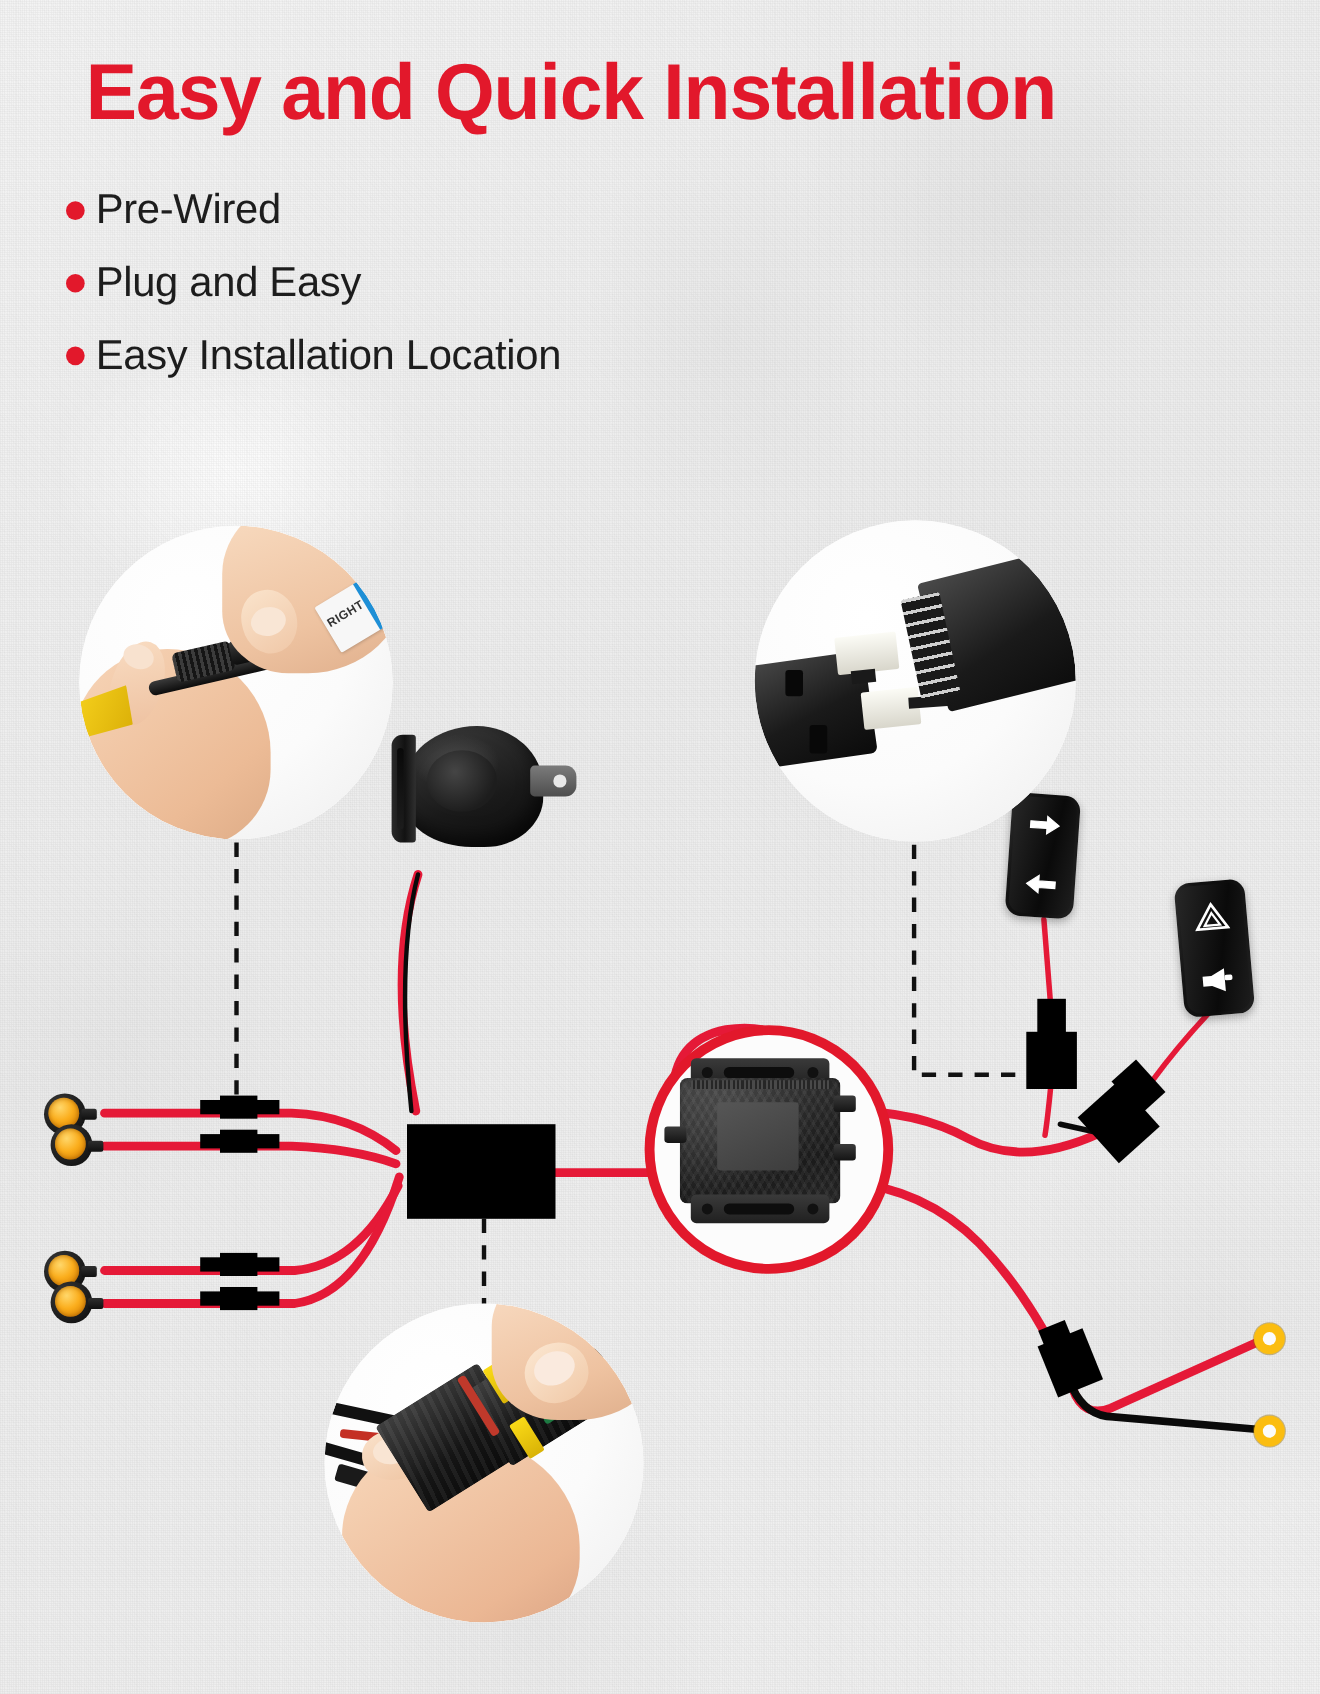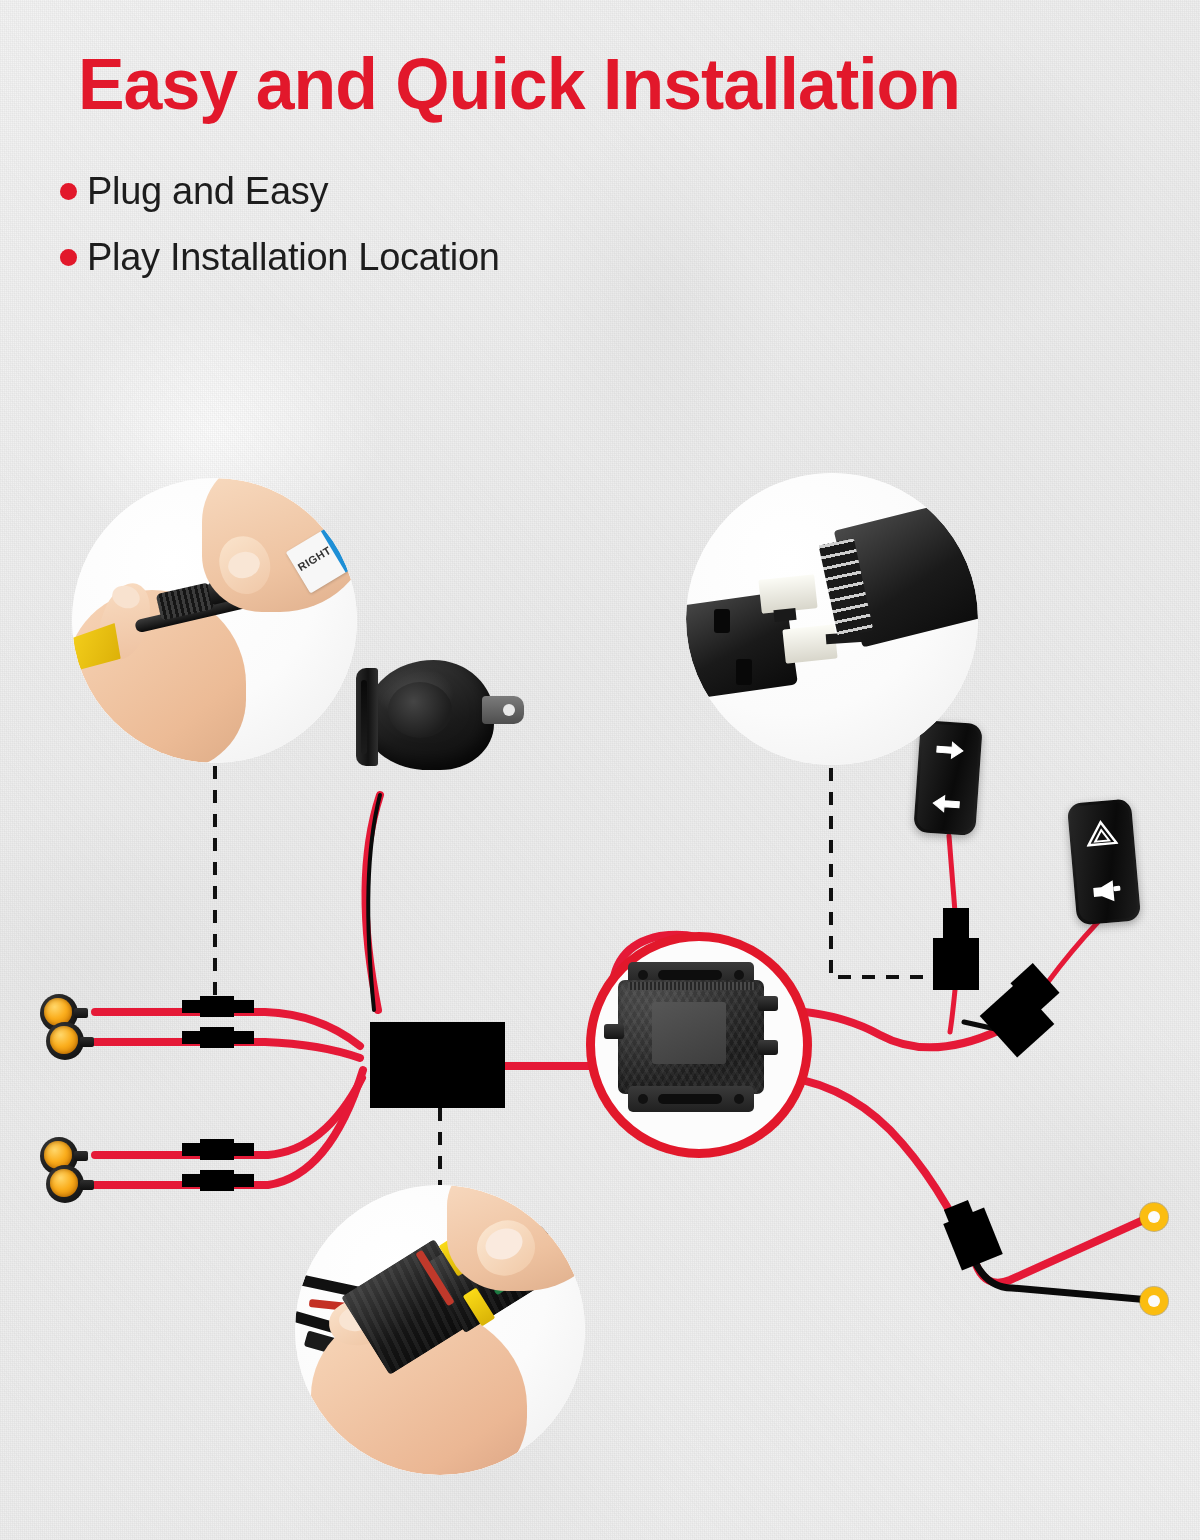--- a/index.html
+++ b/index.html
@@ -269,25 +269,29 @@
 
 <div id="bg-texture"></div>
 <div id="bg-noise"></div>
 
 <div id="header">
   <div id="title">Easy and Quick Installation</div>
 
   <div id="bullets">
     <div class="bullet-row">
       <span class="bullet-dot"></span>
-      <span class="bullet-label">Plug and Easy</span>
+      <span class="bullet-label">Pre-Wired</span>
     </div>
     <div class="bullet-row">
       <span class="bullet-dot"></span>
-      <span class="bullet-label">Play Installation Location</span>
+      <span class="bullet-label">Plug and Easy</span>
+    </div>
+    <div class="bullet-row">
+      <span class="bullet-dot"></span>
+      <span class="bullet-label">Easy Installation Location</span>
     </div>
   </div>
 </div>
 
 <div id="stage">
 
   <svg id="wire-svg" viewBox="0 0 1200 1540">
     <g fill="none" stroke="#e51937" stroke-width="8" stroke-linecap="round">
 
       <path d="M95,1012 L185,1012 L265,1012 Q320,1014 360,1046"></path>

